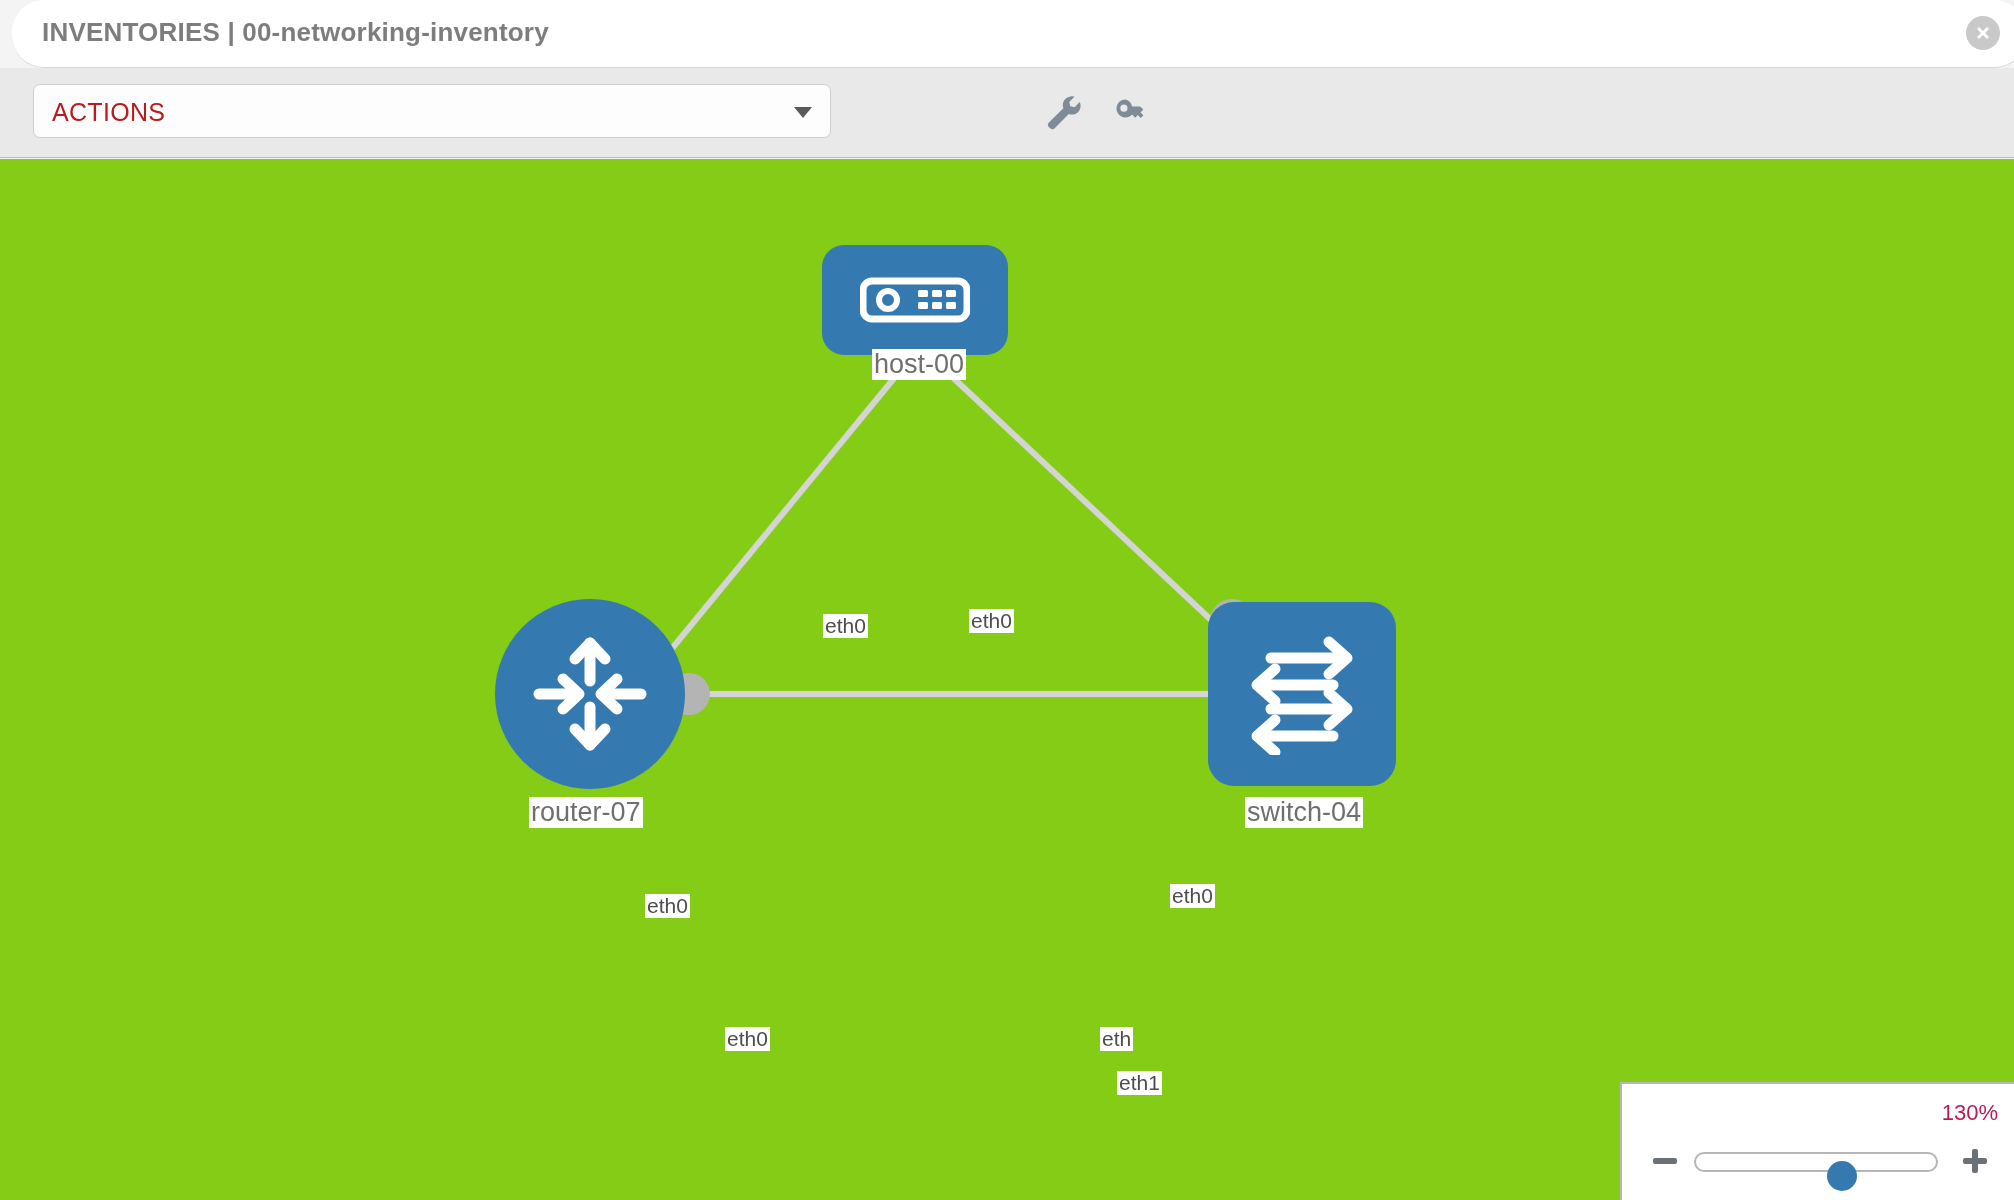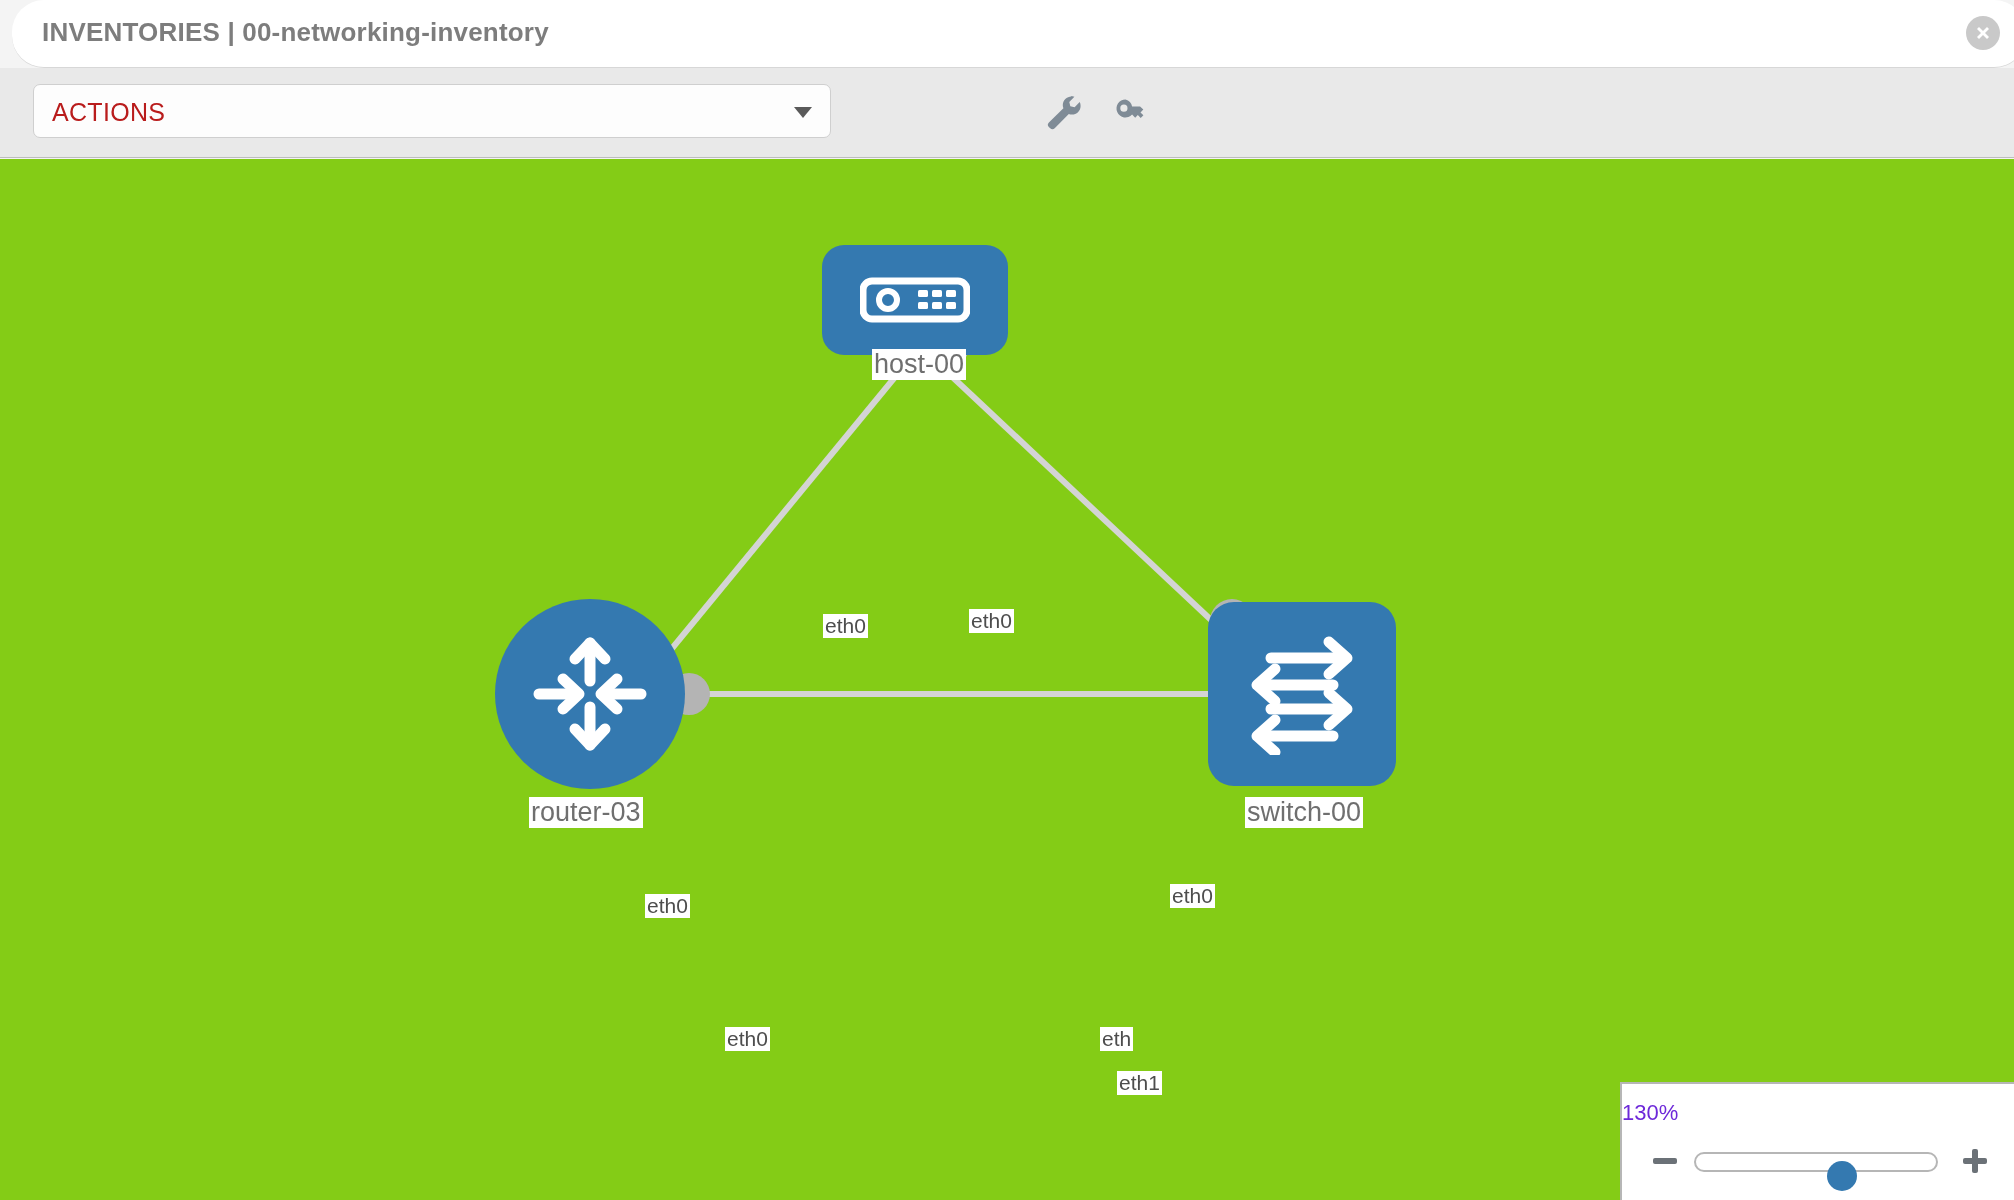--- a/index.html
+++ b/index.html
@@ -107,21 +107,21 @@
   .zoom-panel {
     position: absolute; left: 1620px; top: 1082px;
     width: 394px; height: 118px;
     background: #ffffff;
     border-top: 2px solid #b6b6b6;
     border-left: 2px solid #b6b6b6;
     box-sizing: border-box;
   }
   .zoom-value {
     position: absolute; left: 0; right: 16px; top: 16px;
-    text-align: left; font-size: 22px; color: #6d28d9;
+    text-align: right; font-size: 22px; color: #be185d;
   }
   .zoom-row {
     position: absolute; left: 0; top: 56px; width: 394px; height: 44px;
   }
   .zoom-btn {
     position: absolute; top: 6px; width: 30px; height: 30px; cursor: pointer;
   }
   #zoom-out-button { left: 28px; }
   #zoom-in-button  { left: 338px; }
   .zoom-track {
@@ -214,39 +214,39 @@
               <line x1="65" y1="116" x2="65" y2="78"></line>
               <polyline points="50,100 65,116 80,100"></polyline>
               <line x1="14" y1="65" x2="52" y2="65"></line>
               <polyline points="38,50 54,65 38,80"></polyline>
               <line x1="116" y1="65" x2="78" y2="65"></line>
               <polyline points="92,50 76,65 92,80"></polyline>
             </g>
           </svg>
         </div>
       </div>
-      <div class="node-label" style="left:529px;top:638px;">router-03</div>
+      <div class="node-label" style="left:529px;top:638px;">router-07</div>
 
       <div class="node" style="left:1208px;top:443px;">
         <div class="node-shape rounded-sm" style="left:0;top:0;width:188px;height:184px;">
           <svg width="134" height="122" viewBox="0 0 134 122" aria-hidden="true">
             <g fill="none" stroke="#ffffff" stroke-width="11" stroke-linecap="round" stroke-linejoin="round">
               <line x1="36" y1="25" x2="110" y2="25"></line>
               <polyline points="94,9 112,25 94,41"></polyline>
               <line x1="98" y1="52" x2="24" y2="52"></line>
               <polyline points="40,36 22,52 40,68"></polyline>
               <line x1="36" y1="76" x2="110" y2="76"></line>
               <polyline points="94,60 112,76 94,92"></polyline>
               <line x1="98" y1="103" x2="24" y2="103"></line>
               <polyline points="40,87 22,103 40,119"></polyline>
             </g>
           </svg>
         </div>
       </div>
-      <div class="node-label" style="left:1245px;top:638px;">switch-00</div>
+      <div class="node-label" style="left:1245px;top:638px;">switch-04</div>
 
       <div class="iface-label" style="left:823px;top:455px;">eth0</div>
       <div class="iface-label" style="left:969px;top:450px;">eth0</div>
       <div class="iface-label" style="left:645px;top:735px;">eth0</div>
       <div class="iface-label" style="left:1170px;top:725px;">eth0</div>
       <div class="iface-label" style="left:725px;top:868px;">eth0</div>
       <div class="iface-label" style="left:1100px;top:868px;">eth</div>
       <div class="iface-label" style="left:1117px;top:912px;">eth1</div>
 
     </div>

